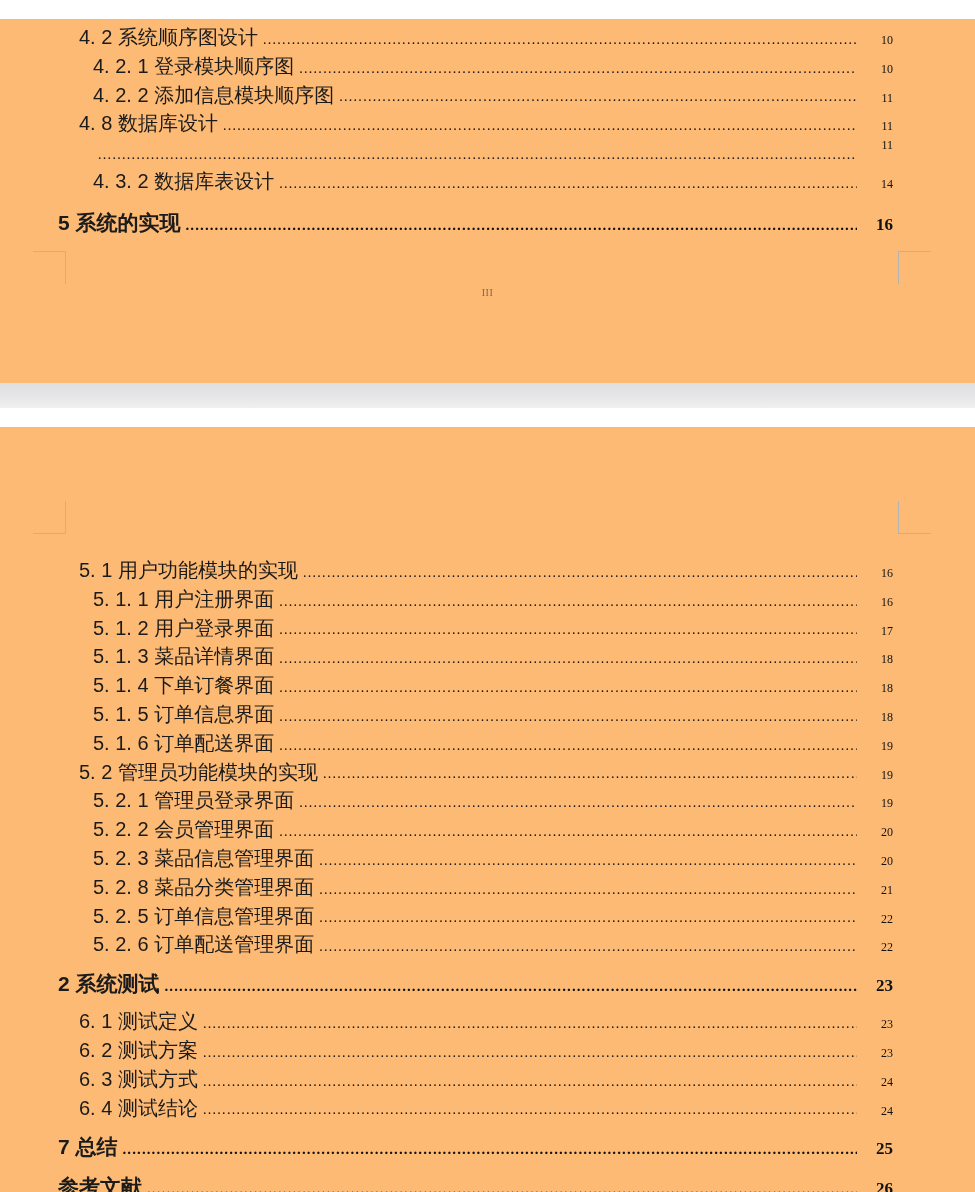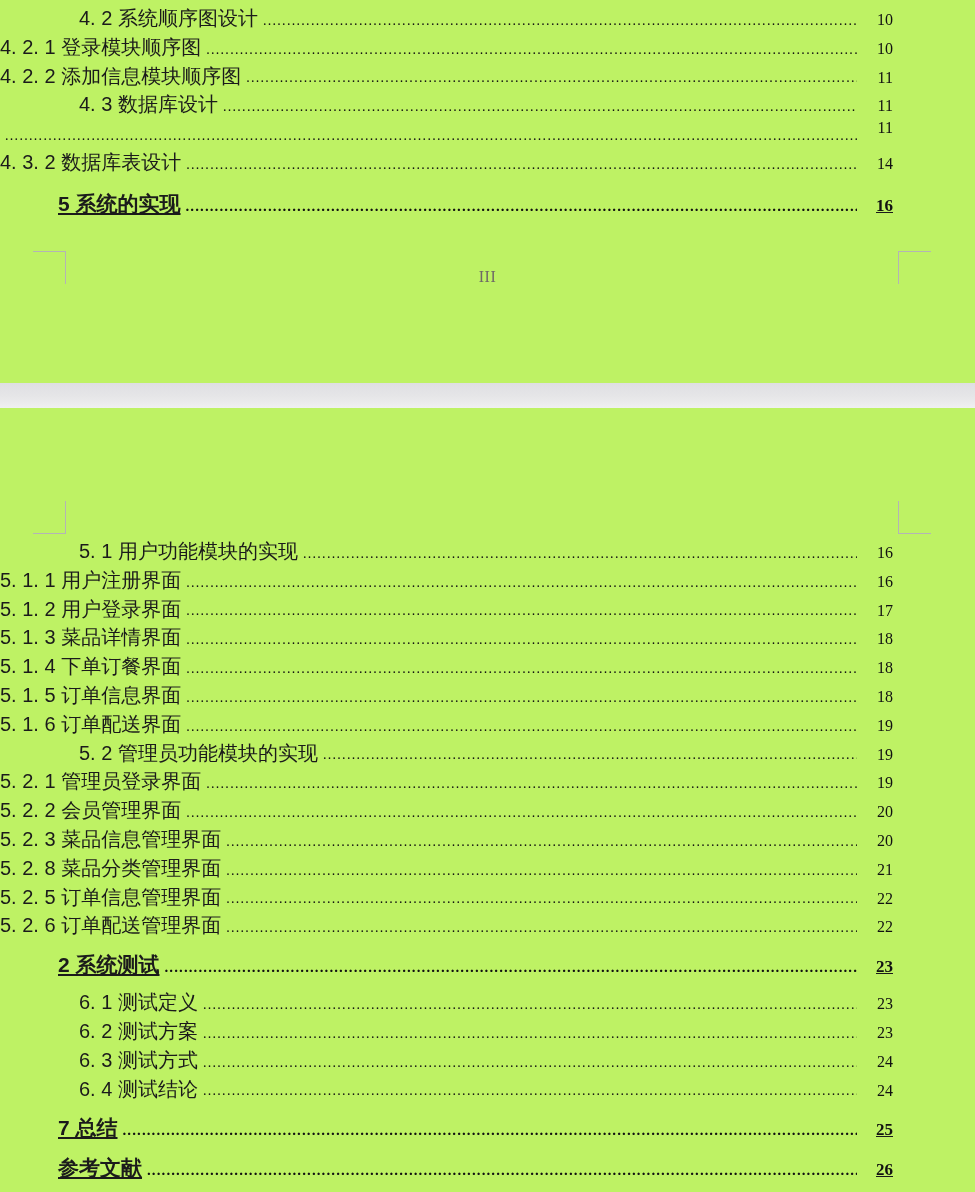--- a/index.html
+++ b/index.html
@@ -9,21 +9,22 @@
     font-family: "Liberation Sans", sans-serif;
     overflow: hidden;
   }
   .viewport {
     position: relative;
     width: 975px; height: 1192px;
     background: #ffffff;
   }
   .page {
     position: absolute; left: 0; right: 0;
-    background: #bef264;
+    background: #fdba74;
+    margin-top: 19px;
   }
   .page1 { top: 0; height: 383px; }
   .page-gap {
     position: absolute; left: 0; right: 0;
     top: 383px; height: 25px;
     background: linear-gradient(180deg, #dfdfe2 0%, #e6e6e8 55%, #f0f0f1 100%);
   }
   .page2 { top: 408px; height: 784px; }
 
   
@@ -38,23 +39,23 @@
     padding-right: 82px;
     color: #1b1b1b;
     cursor: pointer;
   }
   .toc-row .label {
     white-space: nowrap;
     font-size: 20px;
     line-height: 28.8px;
     color: #1b1b1b;
   }
-  .toc-row.lvl1 { padding-left: 58px; height: 30px; text-decoration: underline; }
+  .toc-row.lvl1 { padding-left: 58px; height: 30px; }
   .toc-row.lvl2 { padding-left: 79px; }
-  .toc-row.lvl3 { }
+  .toc-row.lvl3 { padding-left: 93px; }
   .toc-row.lvl1 .label { font-size: 21px; line-height: 30px; font-weight: bold; }
   .toc-row.bold  { font-weight: bold; }
 
   
   .toc-p1 .toc-row.lvl1 { margin-top: 12px; }
   .toc-p2 .toc-row.lvl1 { margin-top: 10px; margin-bottom: 8px; }
 
   .dots {
     flex: 1 1 auto;
     position: relative;
@@ -72,21 +73,21 @@
     letter-spacing: 1.3px;
     color: #111;
   }
   .toc-row.bold .dots::after {
     font-weight: bold;
     font-size: 15px;
     letter-spacing: 1.1px;
   }
   .pagenum {
     font-family: "Liberation Serif", serif;
-    font-size: 16px;
+    font-size: 12px;
     min-width: 30px;
     text-align: right;
     color: #111;
     white-space: nowrap;
   }
   .toc-row.bold .pagenum { font-size: 17px; font-weight: bold; }
 
   
   .corner {
     position: absolute;
@@ -95,21 +96,21 @@
   .c-p1-bl { left: 33px; top: 251px; border-top: 1px solid #b4b4b6; border-right: 1px solid #b4b4b6; }
   .c-p1-br { left: 898px; top: 251px; border-top: 1px solid #b4b4b6; border-left: 1px solid #b4b4b6; }
   .c-p2-tl { left: 33px; top: 501px; border-bottom: 1px solid #b4b4b6; border-right: 1px solid #b4b4b6; }
   .c-p2-tr { left: 898px; top: 501px; border-bottom: 1px solid #b4b4b6; border-left: 1px solid #b4b4b6; }
 
   .footer-num {
     position: absolute;
     left: 0; right: 0; top: 268px;
     text-align: center;
     font-family: "Liberation Serif", serif;
-    font-size: 16px;
+    font-size: 10px;
     color: #6f6a66;
     letter-spacing: 0.5px;
   }
 </style>
 </head>
 <body>
 
 <div class="viewport">
 
   <div class="page page1">
@@ -123,21 +124,21 @@
     <span class="label">4. 2. 1 登录模块顺序图</span>
     <span class="dots"></span>
     <span class="pagenum">10</span>
   </div>
         <div class="toc-row lvl3">
     <span class="label">4. 2. 2 添加信息模块顺序图</span>
     <span class="dots"></span>
     <span class="pagenum">11</span>
   </div>
         <div class="toc-row lvl2">
-    <span class="label">4. 3 数据库设计</span>
+    <span class="label">4. 8 数据库设计</span>
     <span class="dots"></span>
     <span class="pagenum">11</span>
   </div>
         <div class="toc-row lvl3">
     <span class="dots"></span>
     <span class="pagenum">11</span>
   </div>
         <div class="toc-row lvl3">
     <span class="label">4. 3. 2 数据库表设计</span>
     <span class="dots"></span>

